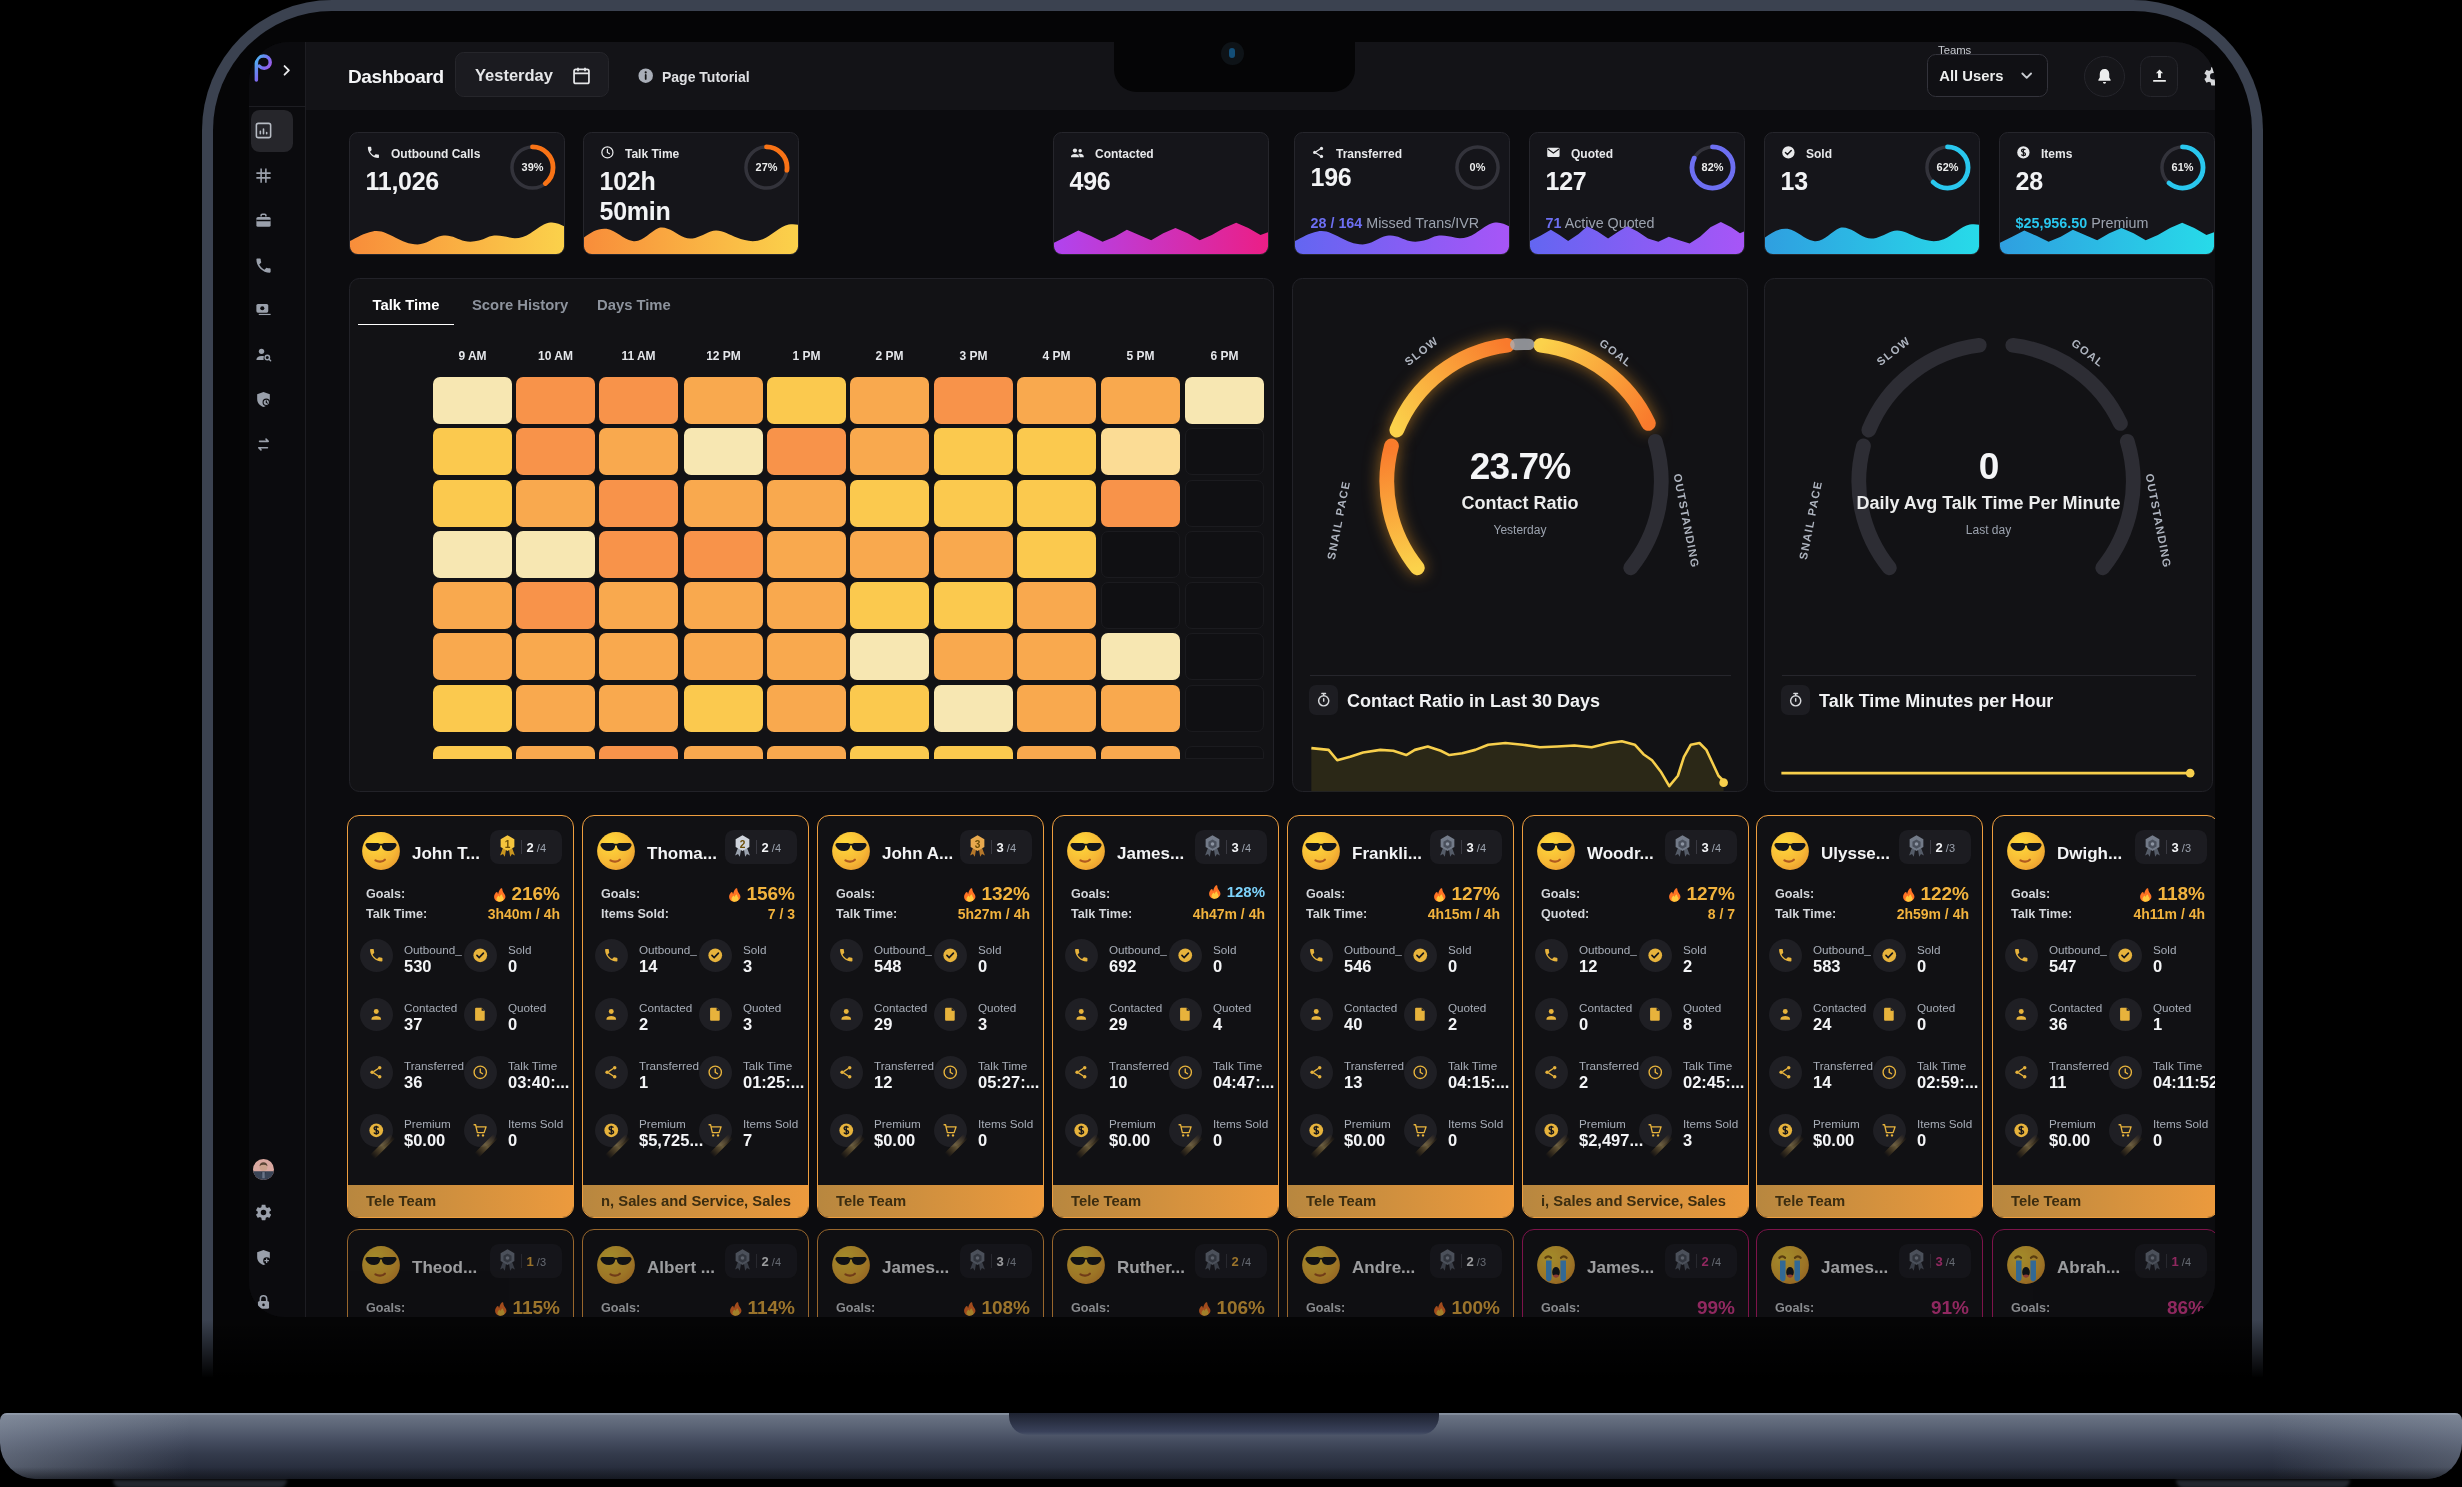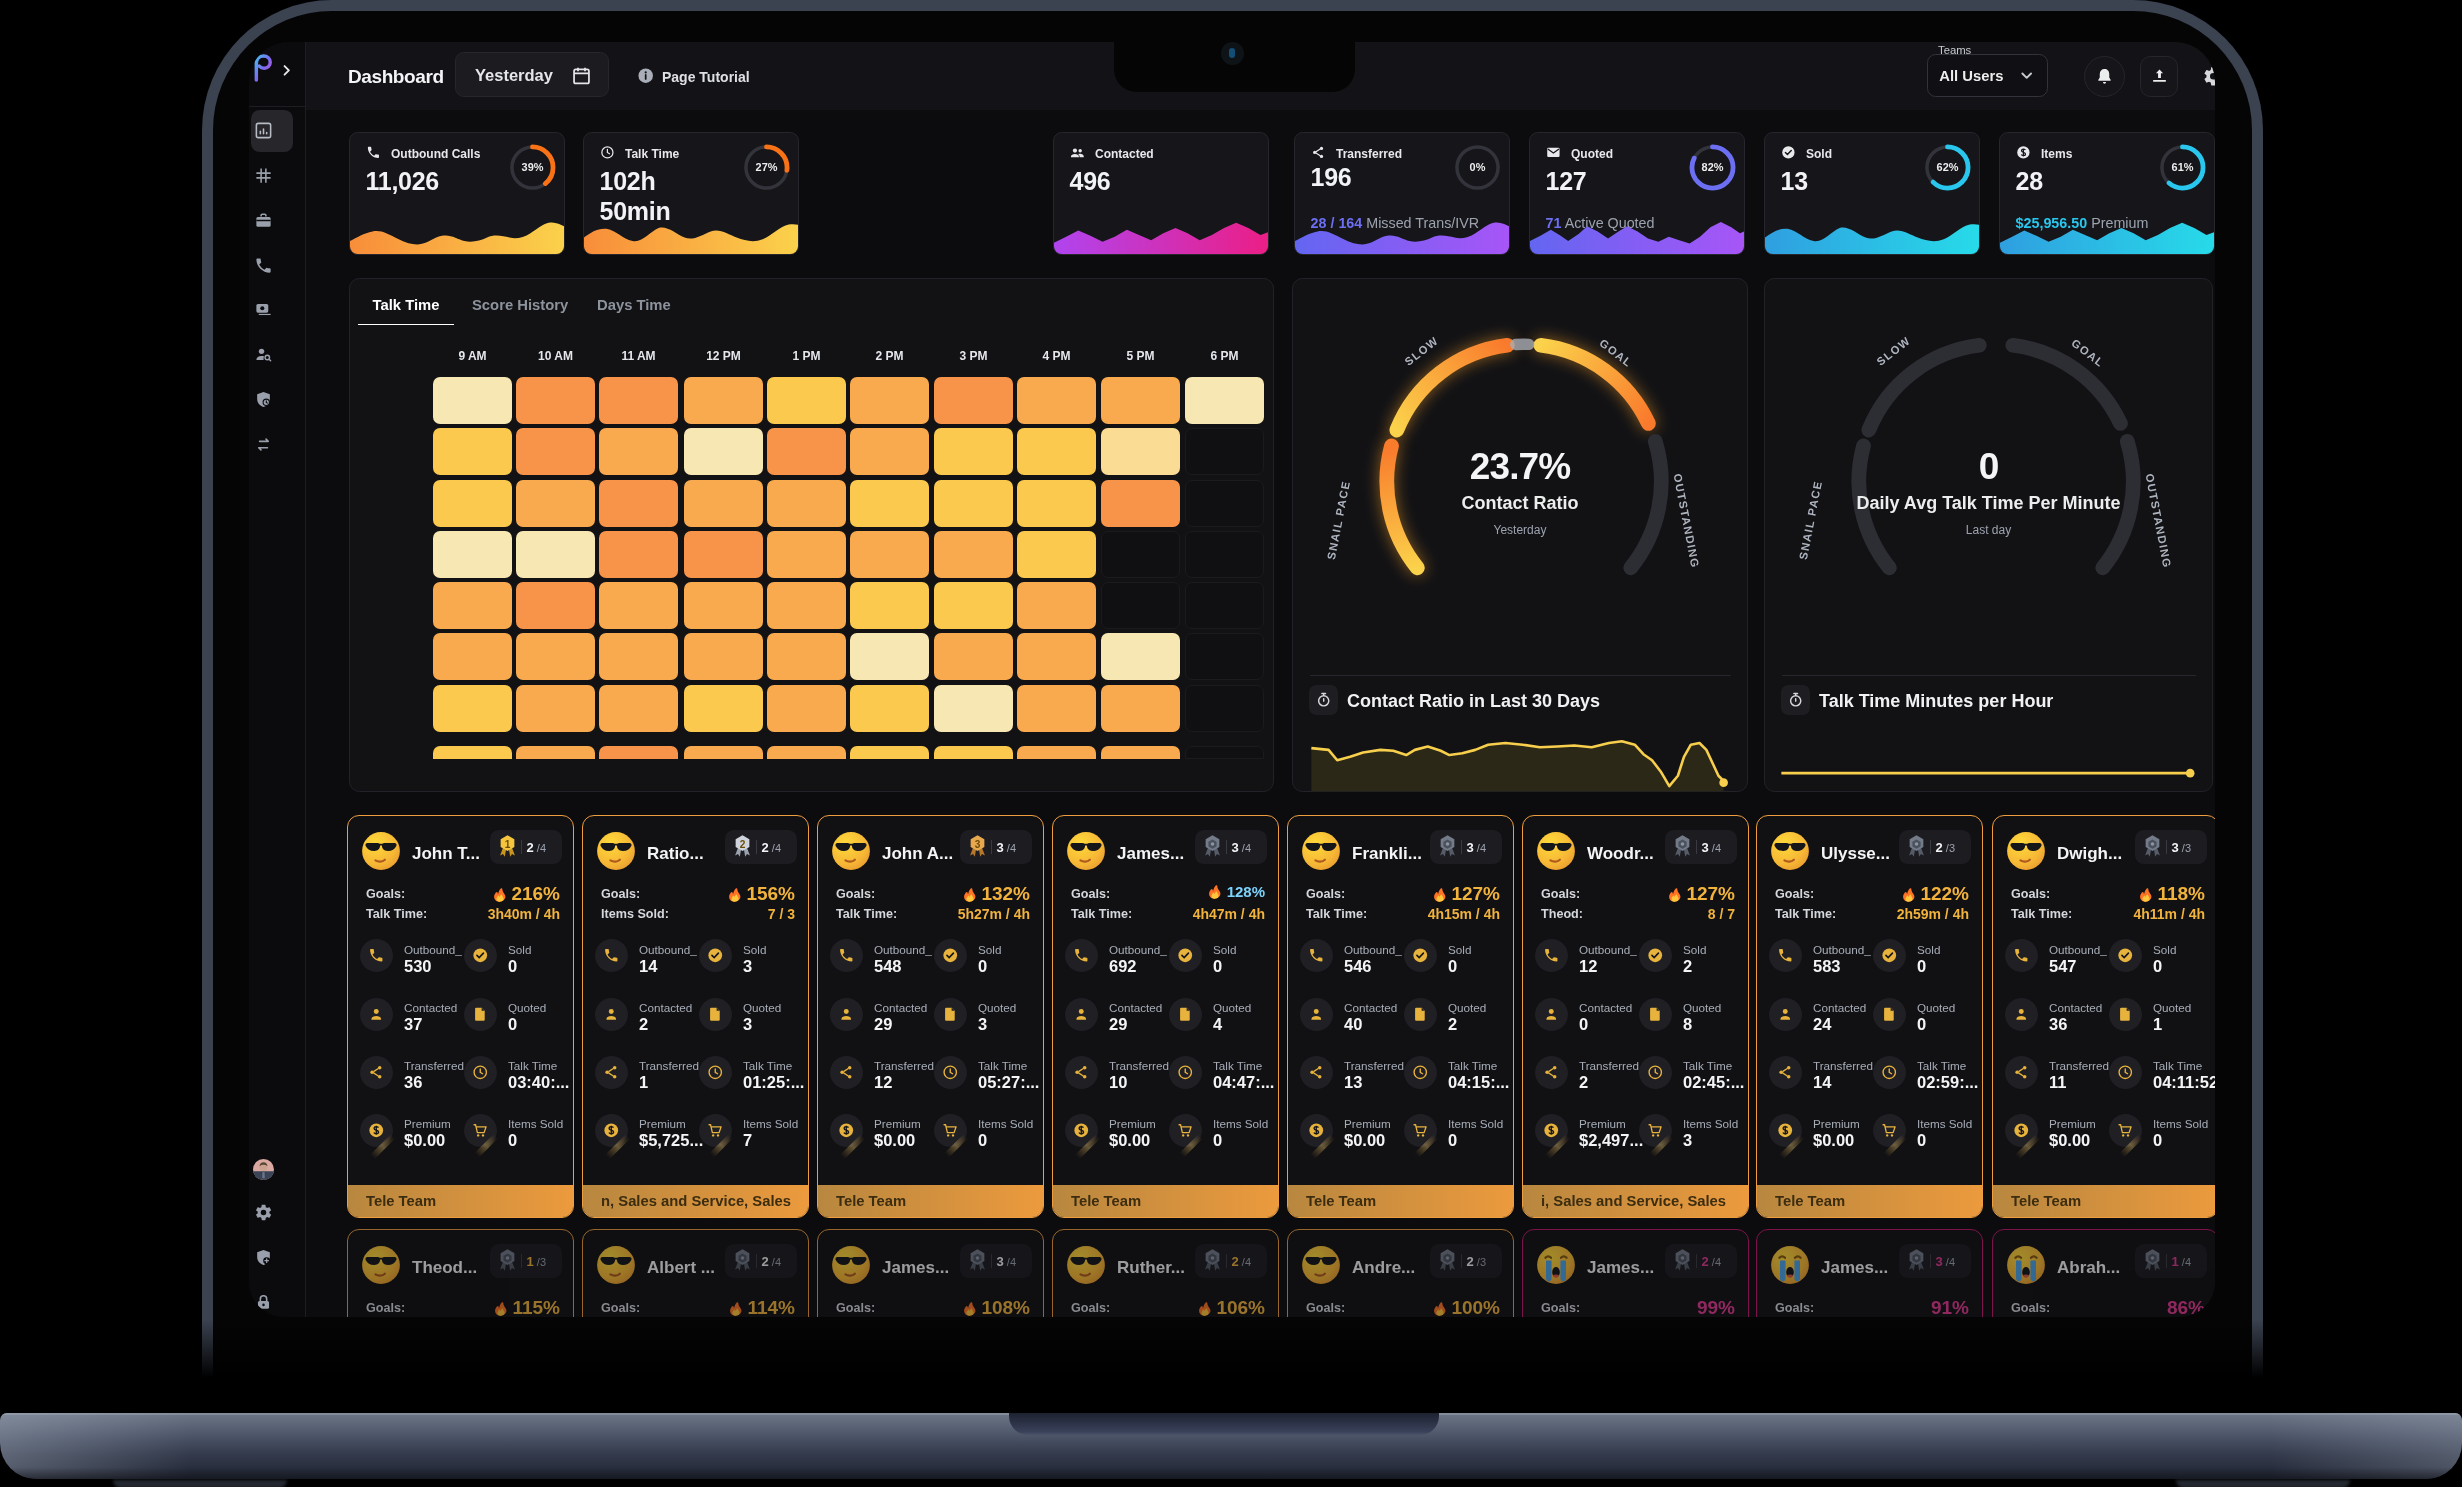--- a/index.html
+++ b/index.html
@@ -594,21 +594,21 @@
                 <stop offset="0%" stop-color="#ffd93b"></stop>
                 <stop offset="70%" stop-color="#f6b635"></stop>
                 <stop offset="100%" stop-color="#e89a2e"></stop>
               </radialGradient>
             </defs>
 <circle cx="18" cy="18" r="17" fill="url(#eg)"></circle>
 <path fill="#14161a" d="M4 12.5c0-1 .8-1.8 1.8-1.8h9c1.5 0 2.4.9 2.4 2.2 0 2.9-1.7 5.1-5.3 5.1-3.9 0-6.3-1.6-7.4-4-.3-.6-.5-1-.5-1.5zM32 12.5c0-1-.8-1.8-1.8-1.8h-9c-1.5 0-2.4.9-2.4 2.2 0 2.9 1.7 5.1 5.3 5.1 3.9 0 6.3-1.6 7.4-4 .3-.6.5-1 .5-1.5z"></path>
 <path fill="none" stroke="#14161a" stroke-width="1.6" d="M15.5 12.2h5"></path>
 <path fill="none" stroke="#b05a1f" stroke-width="2" stroke-linecap="round" d="M13 26.5c2.5 1.7 6.3 1.5 8.5-.6"></path>
           </svg></div>
-<div class="abs" style="left:64px;top:28px;font-size:17px;font-weight:700;color:#f3f4f6;width:76px;overflow:hidden;white-space:nowrap">Ratio...</div>
+<div class="abs" style="left:64px;top:28px;font-size:17px;font-weight:700;color:#f3f4f6;width:76px;overflow:hidden;white-space:nowrap">Thoma...</div>
 <div class="chip" style="left:142px;top:14px;width:72px">
  <div style="margin-left:3.5px;margin-top:1.7px"><svg width="27" height="27" viewBox="0 0 24 24">
 <path fill="#9aa2ae" d="M8 13h3l-1.4 8L8 18.6 5.4 20z"></path>
               <path fill="#9aa2ae" d="M13 13h3l2.6 7-2.6-1.4L14.4 21z"></path>
 <path fill="#cfd4dc" d="M12 2l6.1 3.5v7L12 16l-6.1-3.5v-7z"></path>
               <text x="12" y="13.6" font-family="Liberation Sans" font-size="9" font-weight="bold" fill="#6b4d07" text-anchor="middle">2</text>
             </svg></div>
  <div style="width:0.9px;height:14.8px;background:#3a3a42;margin:0 4.3px 0 0.9px"></div>
  <div style="font-size:13px;font-weight:700;color:#f3f4f6">2<span style="color:#9ca3af;font-weight:400;font-size:11px"> /4</span></div>
 </div>
@@ -1065,21 +1065,21 @@
               <circle cx="12" cy="9.8" r="1.6" fill="#8d95a3"></circle>
             </svg></div>
  <div style="width:0.9px;height:14.8px;background:#3a3a42;margin:0 4.3px 0 0.9px"></div>
  <div style="font-size:13px;font-weight:700;color:#f3f4f6">3<span style="color:#9ca3af;font-weight:400;font-size:11px"> /4</span></div>
 </div>
 <div class="abs" style="left:18px;top:71px;font-size:12.6px;font-weight:700;color:#d4d7db">Goals:</div>
 <div class="abs" style="right:13px;top:67px;font-size:19px;font-weight:700;color:#f2b33d;text-align:right"><span style="display:inline-block;vertical-align:-2.6px;margin-right:4.3px"><svg width="16.5" height="16.5" viewBox="0 0 24 24">
 <path fill="#ff7324" d="M12 23c-4.4 0-7.5-3-7.5-7.2 0-2.6 1.3-4.7 2.6-6.4.9-1.2 2.4-.9 2.7.6.1.7.3 1.3.6 1.8.3-2.8 1.5-6.2 3.8-8.3 1-.9 2.3-.2 2.3 1.1 0 2.2 1 3.8 2.1 5.4 1.1 1.7 2.4 3.4 2.4 5.8C21 19.9 16.4 23 12 23z"></path>
 <path fill="#ffc83c" d="M12 23c-2.3 0-4-1.6-4-4 0-1.7 1-3 1.9-4.2.5-.7 1.5-.6 1.9.2.2.4.4.7.7 1 .4-1.2 1-2.5 2-3.4.6-.6 1.6-.2 1.7.7.1 1 .6 1.8 1.1 2.6.5.9 1.1 1.8 1.1 3C18.4 21.4 14.3 23 12 23z"></path>
             </svg></span>127%</div>
-<div class="abs" style="left:18px;top:91px;font-size:12.6px;font-weight:700;color:#d4d7db">Theod:</div>
+<div class="abs" style="left:18px;top:91px;font-size:12.6px;font-weight:700;color:#d4d7db">Quoted:</div>
 <div class="abs" style="right:13px;top:90px;font-size:14px;font-weight:700;color:#f2b33d;text-align:right">8 / 7</div>
 <div class="icirc" style="left:12px;top:123px">
           <svg width="16.5" height="16.5" viewBox="0 0 24 24" style="">
             <path fill="#e7b33c" d="M6.6 10.8c1.4 2.8 3.8 5.1 6.6 6.6l2.2-2.2c.3-.3.7-.4 1-.2 1.1.4 2.3.6 3.6.6.6 0 1 .4 1 1V20c0 .6-.4 1-1 1C10.8 21 3 13.2 3 4c0-.6.4-1 1-1h3.5c.6 0 1 .4 1 1 0 1.2.2 2.4.6 3.6.1.3 0 .7-.2 1l-2.3 2.2z"></path>
           </svg>
         </div>
 <div class="abs statlbl" style="left:56px;top:127px">Outbound_</div>
 <div class="abs statval" style="left:56px;top:141px">12</div>
         <div class="icirc" style="left:116px;top:123px">
           <svg width="16.5" height="16.5" viewBox="0 0 24 24" style="">

